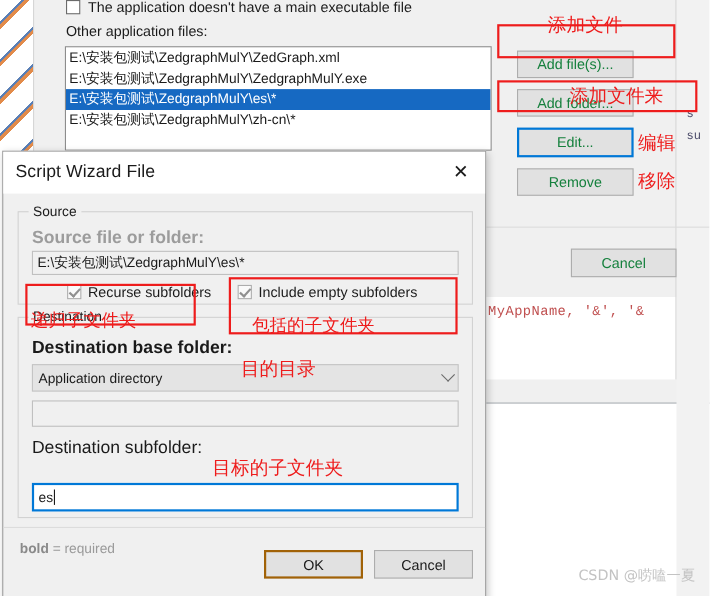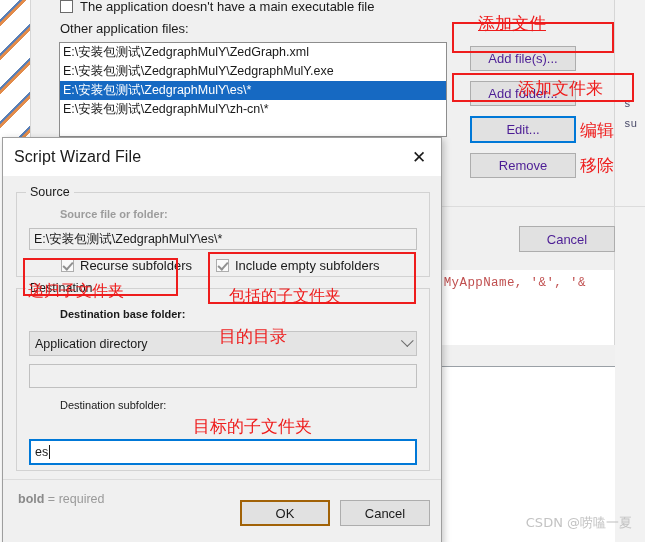--- a/index.html
+++ b/index.html
@@ -82,21 +82,21 @@
   }
   .file-row {
     height:19px; line-height:19px; padding-left:3px;
     font-size:12.5px; color:#1a1a1a; white-space:nowrap;
   }
   .file-row.selected { background:#1669c2; color:#ffffff; }
 
   
   .winbtn {
     position:absolute; background:#e1e1e1; border:1px solid #adadad;
-    font-size:13px; color:#4c1d95; display:flex; align-items:center; justify-content:center;
+    font-size:13px; color:#15803d; display:flex; align-items:center; justify-content:center;
     white-space:nowrap;
   }
   .winbtn.focus { border:2px solid #0078d7; background:#e1e1e1; }
   #btn-addfiles  { left:470px; top:46px;  width:106px; height:25px; }
   #btn-addfolder { left:470px; top:81px;  width:106px; height:25px; }
   #btn-edit      { left:470px; top:116px; width:106px; height:27px; }
   #btn-remove    { left:470px; top:153px; width:106px; height:25px; }
   #btn-next      { left:432px; top:226px; width:74px;  height:26px; }
   #btn-cancel    { left:519px; top:226px; width:96px;  height:26px; }
   .bg-sep { position:absolute; left:410px; top:206px; width:235px; height:1px; background:#dcdcdc; }
@@ -129,21 +129,21 @@
   .group {
     position:absolute; border:1px solid #d2d2d2;
   }
   .group-title {
     position:absolute; top:-8px; left:9px; background:#f0f0f0; padding:0 4px;
     font-size:12.5px; color:#1a1a1a;
   }
   #grp-source { left:13px; top:54px; width:414px; height:85px; }
   #grp-dest   { left:13px; top:150px; width:414px; height:183px; }
 
-  .field-label { position:absolute; font-size:11px; color:#1a1a1a; white-space:nowrap;margin-left:31px; }
+  .field-label { position:absolute; font-size:16px; color:#1a1a1a; white-space:nowrap; }
   .field-label.dim-bold { color:#9c9c9c; font-weight:bold; }
   .field-label.bold { font-weight:bold; }
 
   .textinput {
     position:absolute; background:#f0f0f0; border:1px solid #c0c0c0;
     font-size:12.5px; color:#1a1a1a; padding:2px 4px; display:flex; align-items:center;
     white-space:nowrap;
   }
   .textinput.active {
     background:#ffffff; border:2px solid #0078d7; color:#1a1a1a;margin-top:20px;
@@ -272,21 +272,21 @@
     </div>
 
     <div class="dlg-footline"></div>
     <div class="dlg-required"><b>bold</b><span> = required</span></div>
   </div>
 
   <div class="dlgbtn focus" id="dlg-ok">OK</div>
   <div class="dlgbtn" id="dlg-cancel">Cancel</div>
 
   <div class="ann-box" style="left:452px; top:22px; width:162px; height:31px;"></div>
-  <div class="ann-text" style="left:478px; top:15px;text-decoration:underline;">添加文件</div>
+  <div class="ann-text" style="left:498px; top:15px;">添加文件</div>
 
   <div class="ann-box" style="left:452px; top:73px; width:182px; height:29px;"></div>
   <div class="ann-text" style="left:518px; top:80px;">添加文件来</div>
 
   <div class="ann-text" style="left:580px; top:122px;">编辑</div>
   <div class="ann-text" style="left:580px; top:157px;">移除</div>
 
   <div class="ann-box" style="left:23px; top:258px; width:155px; height:38px;"></div>
   <div class="ann-text" style="left:28px; top:283px; font-size:16px;">递归子文件夹</div>
 

